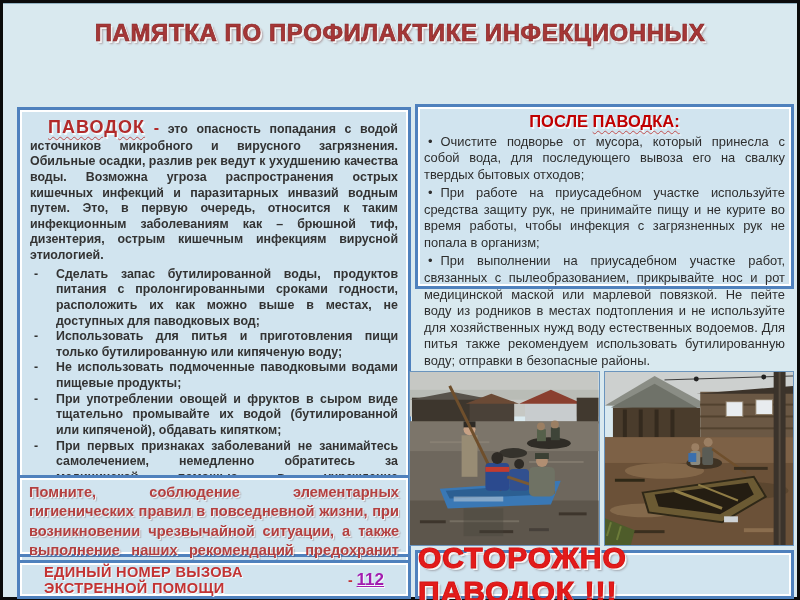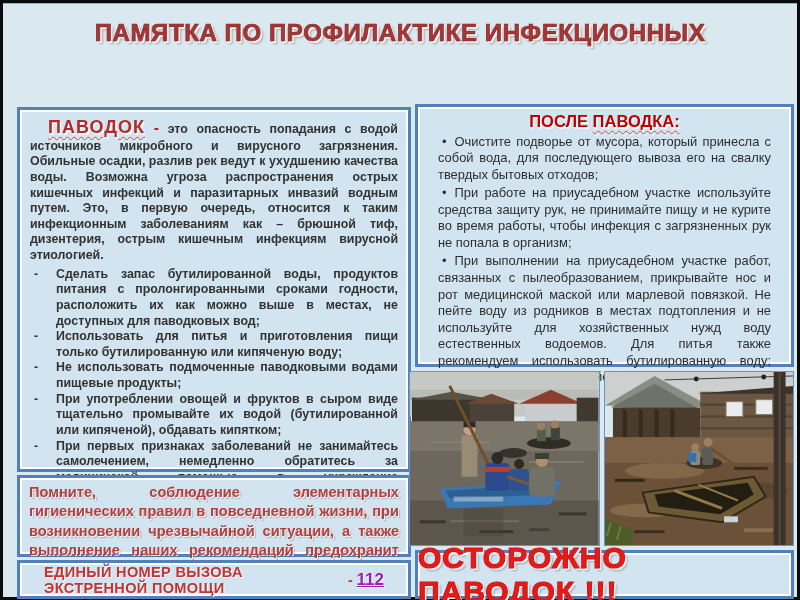--- a/index.html
+++ b/index.html
@@ -17,24 +17,24 @@
   .title div {
     font-size:24px; font-weight:bold; letter-spacing:.6px; line-height:37px;
     color:#a53737; -webkit-text-stroke:.7px #8a2727;
     text-shadow:2px 2px 0 rgba(255,255,255,.85), 3px 3px 2px rgba(100,40,40,.35);
   }
   
   .box {
     position:absolute; background:#d1e4ef;
     border:3px solid #4f81bd; box-shadow: inset 0 0 0 2px #ffffff;
   }
-  #box-intro     { left:14px;  top:103px; width:394px; height:365px; padding:6px 10px 4px; }
+  #box-intro     { left:14px;  top:103px; width:394px; height:458px; padding:6px 10px 4px; }
   #box-reminder  { left:14px;  top:471px; width:394px; height:82px;  padding:5px 9px; }
   #box-emergency { left:14px;  top:556px; width:394px; height:39px; }
-  #box-after     { left:412px; top:100px; width:379px; height:263px; padding:4px 20px; }
+  #box-after     { left:412px; top:100px; width:379px; height:185px; padding:4px 6px; }
   #box-warning   { left:412px; top:546px; width:379px; height:49px; }
 
   
   .body-text { color:#333; font-weight:bold; font-size:12.4px; line-height:1.26; text-align:justify; }
   .intro-para { text-indent:18px; }
   .lead-word {
     color:#b22a2a; font-size:18px; letter-spacing:1px;
     text-shadow:1.5px 1.5px 0 rgba(255,255,255,.8);
     text-decoration:underline wavy #c05050; text-decoration-thickness:1px; text-underline-offset:3px;
   }

